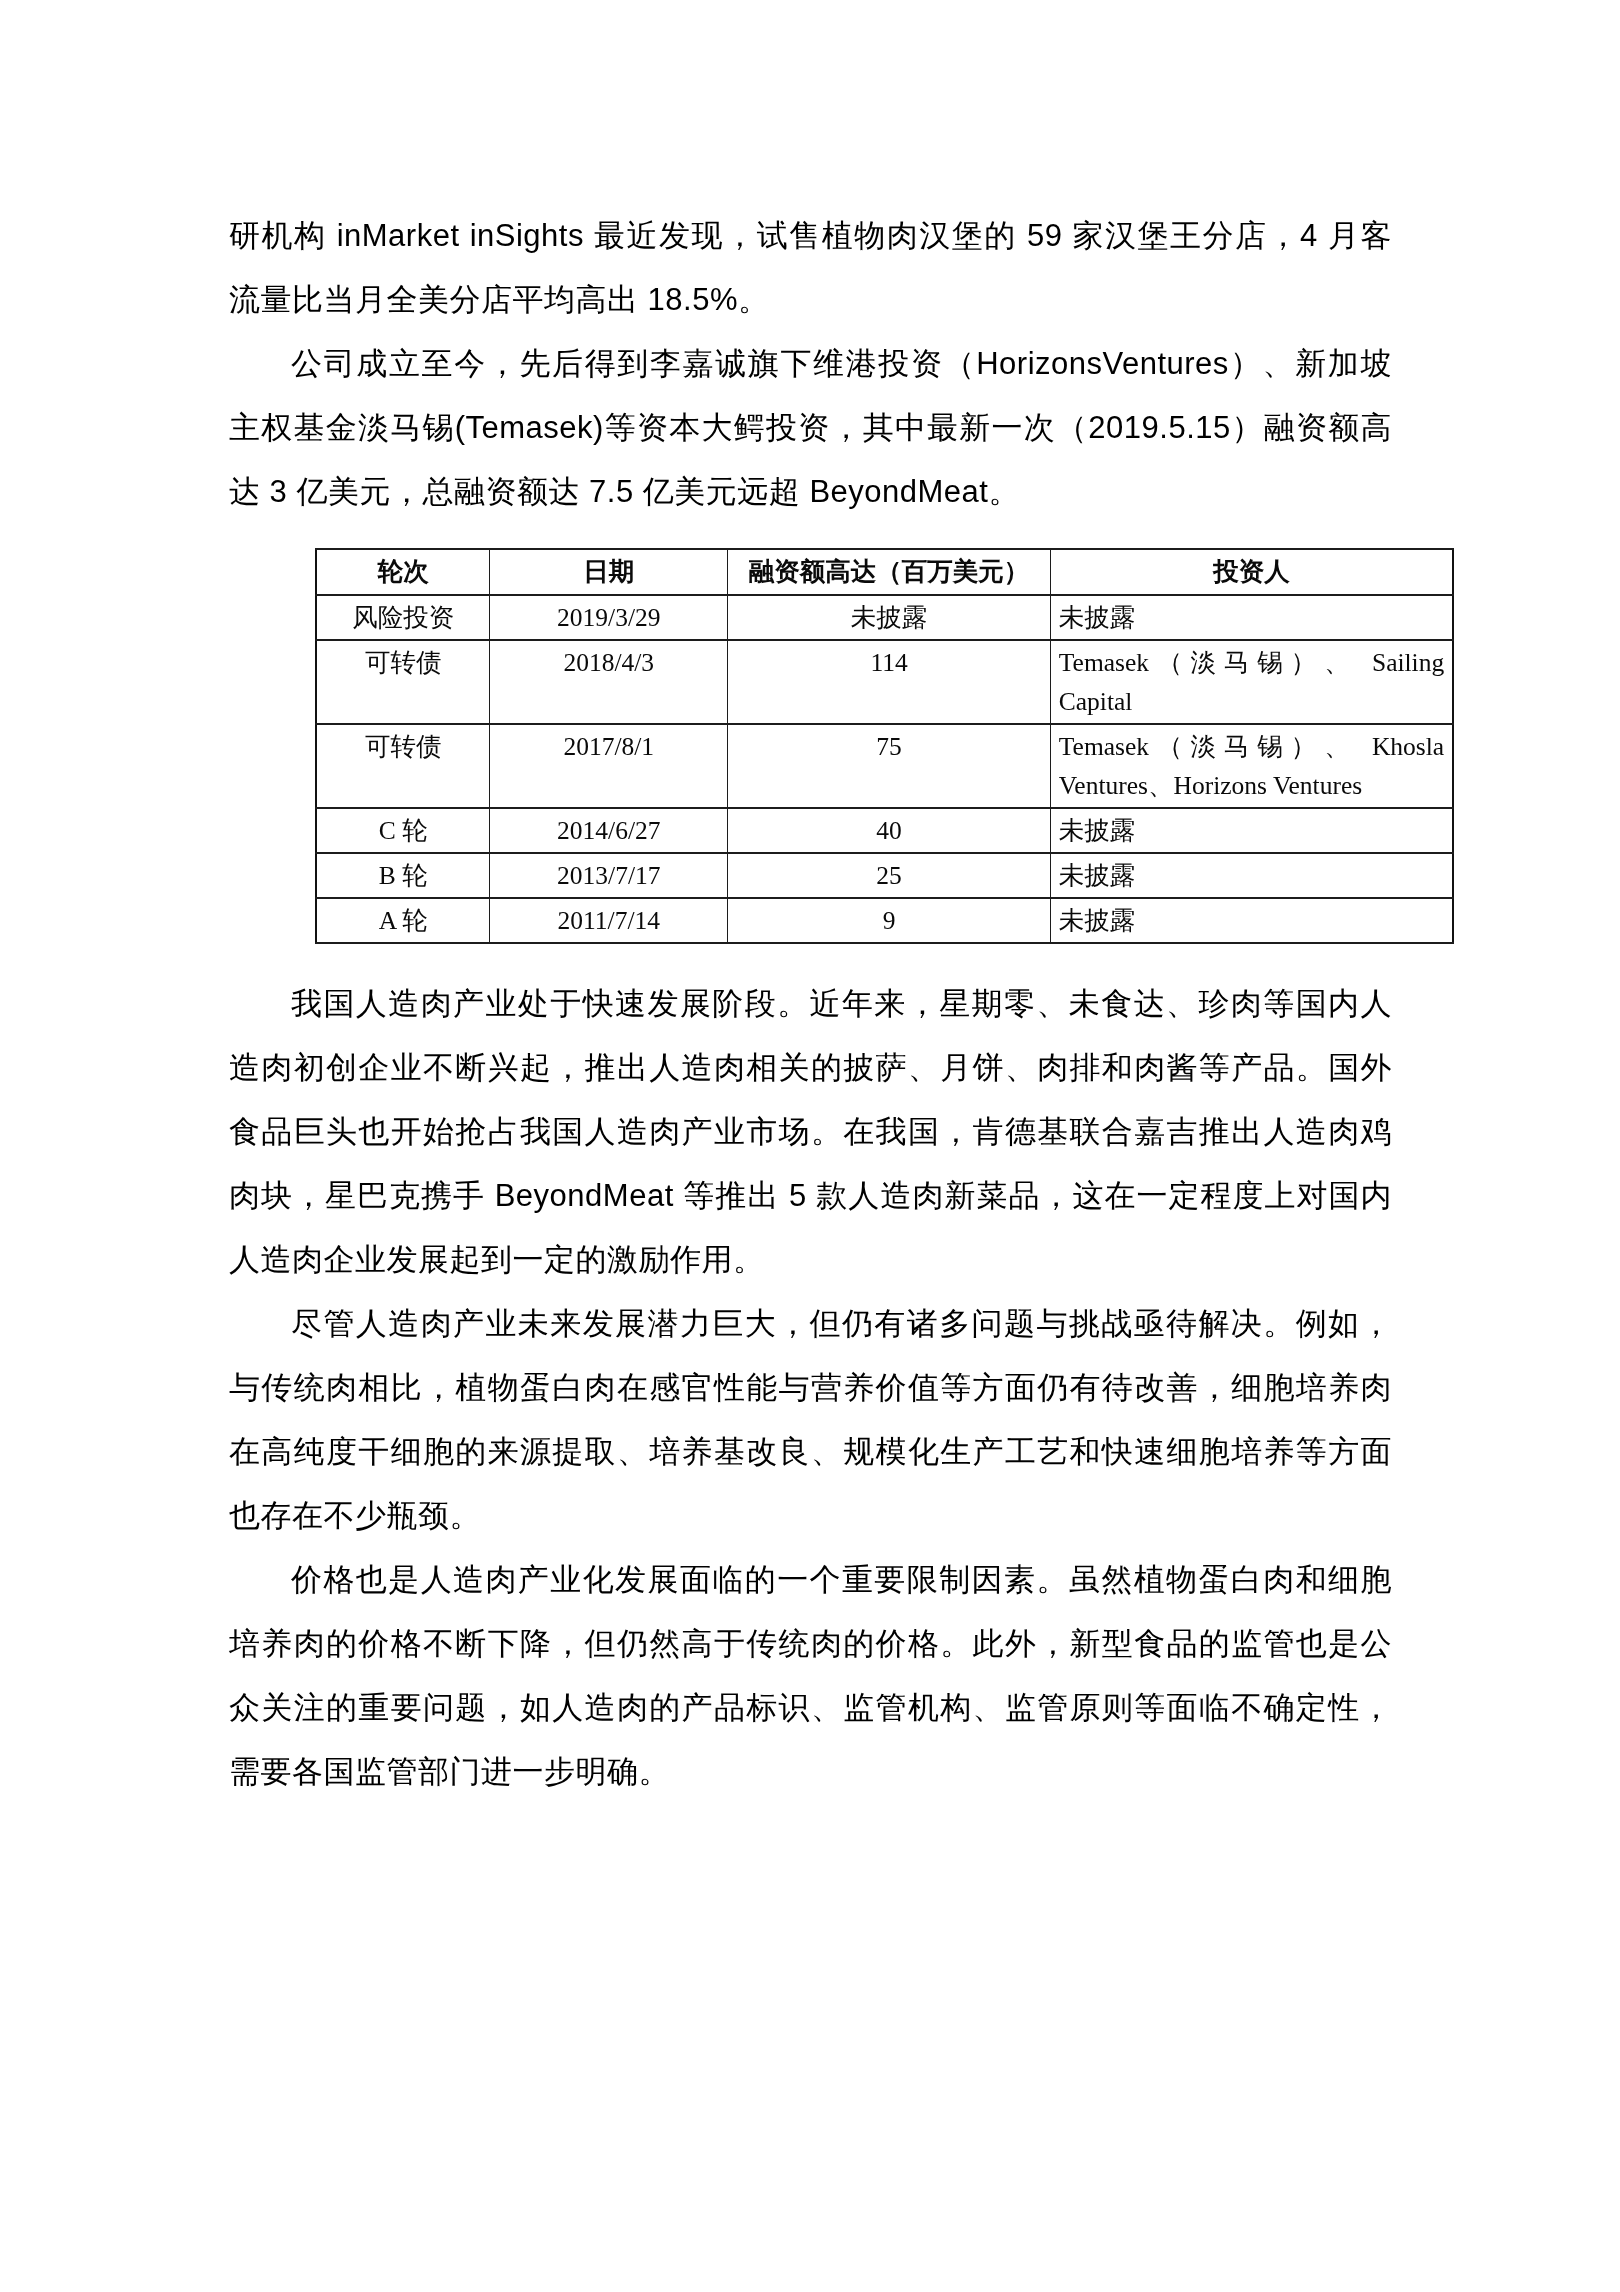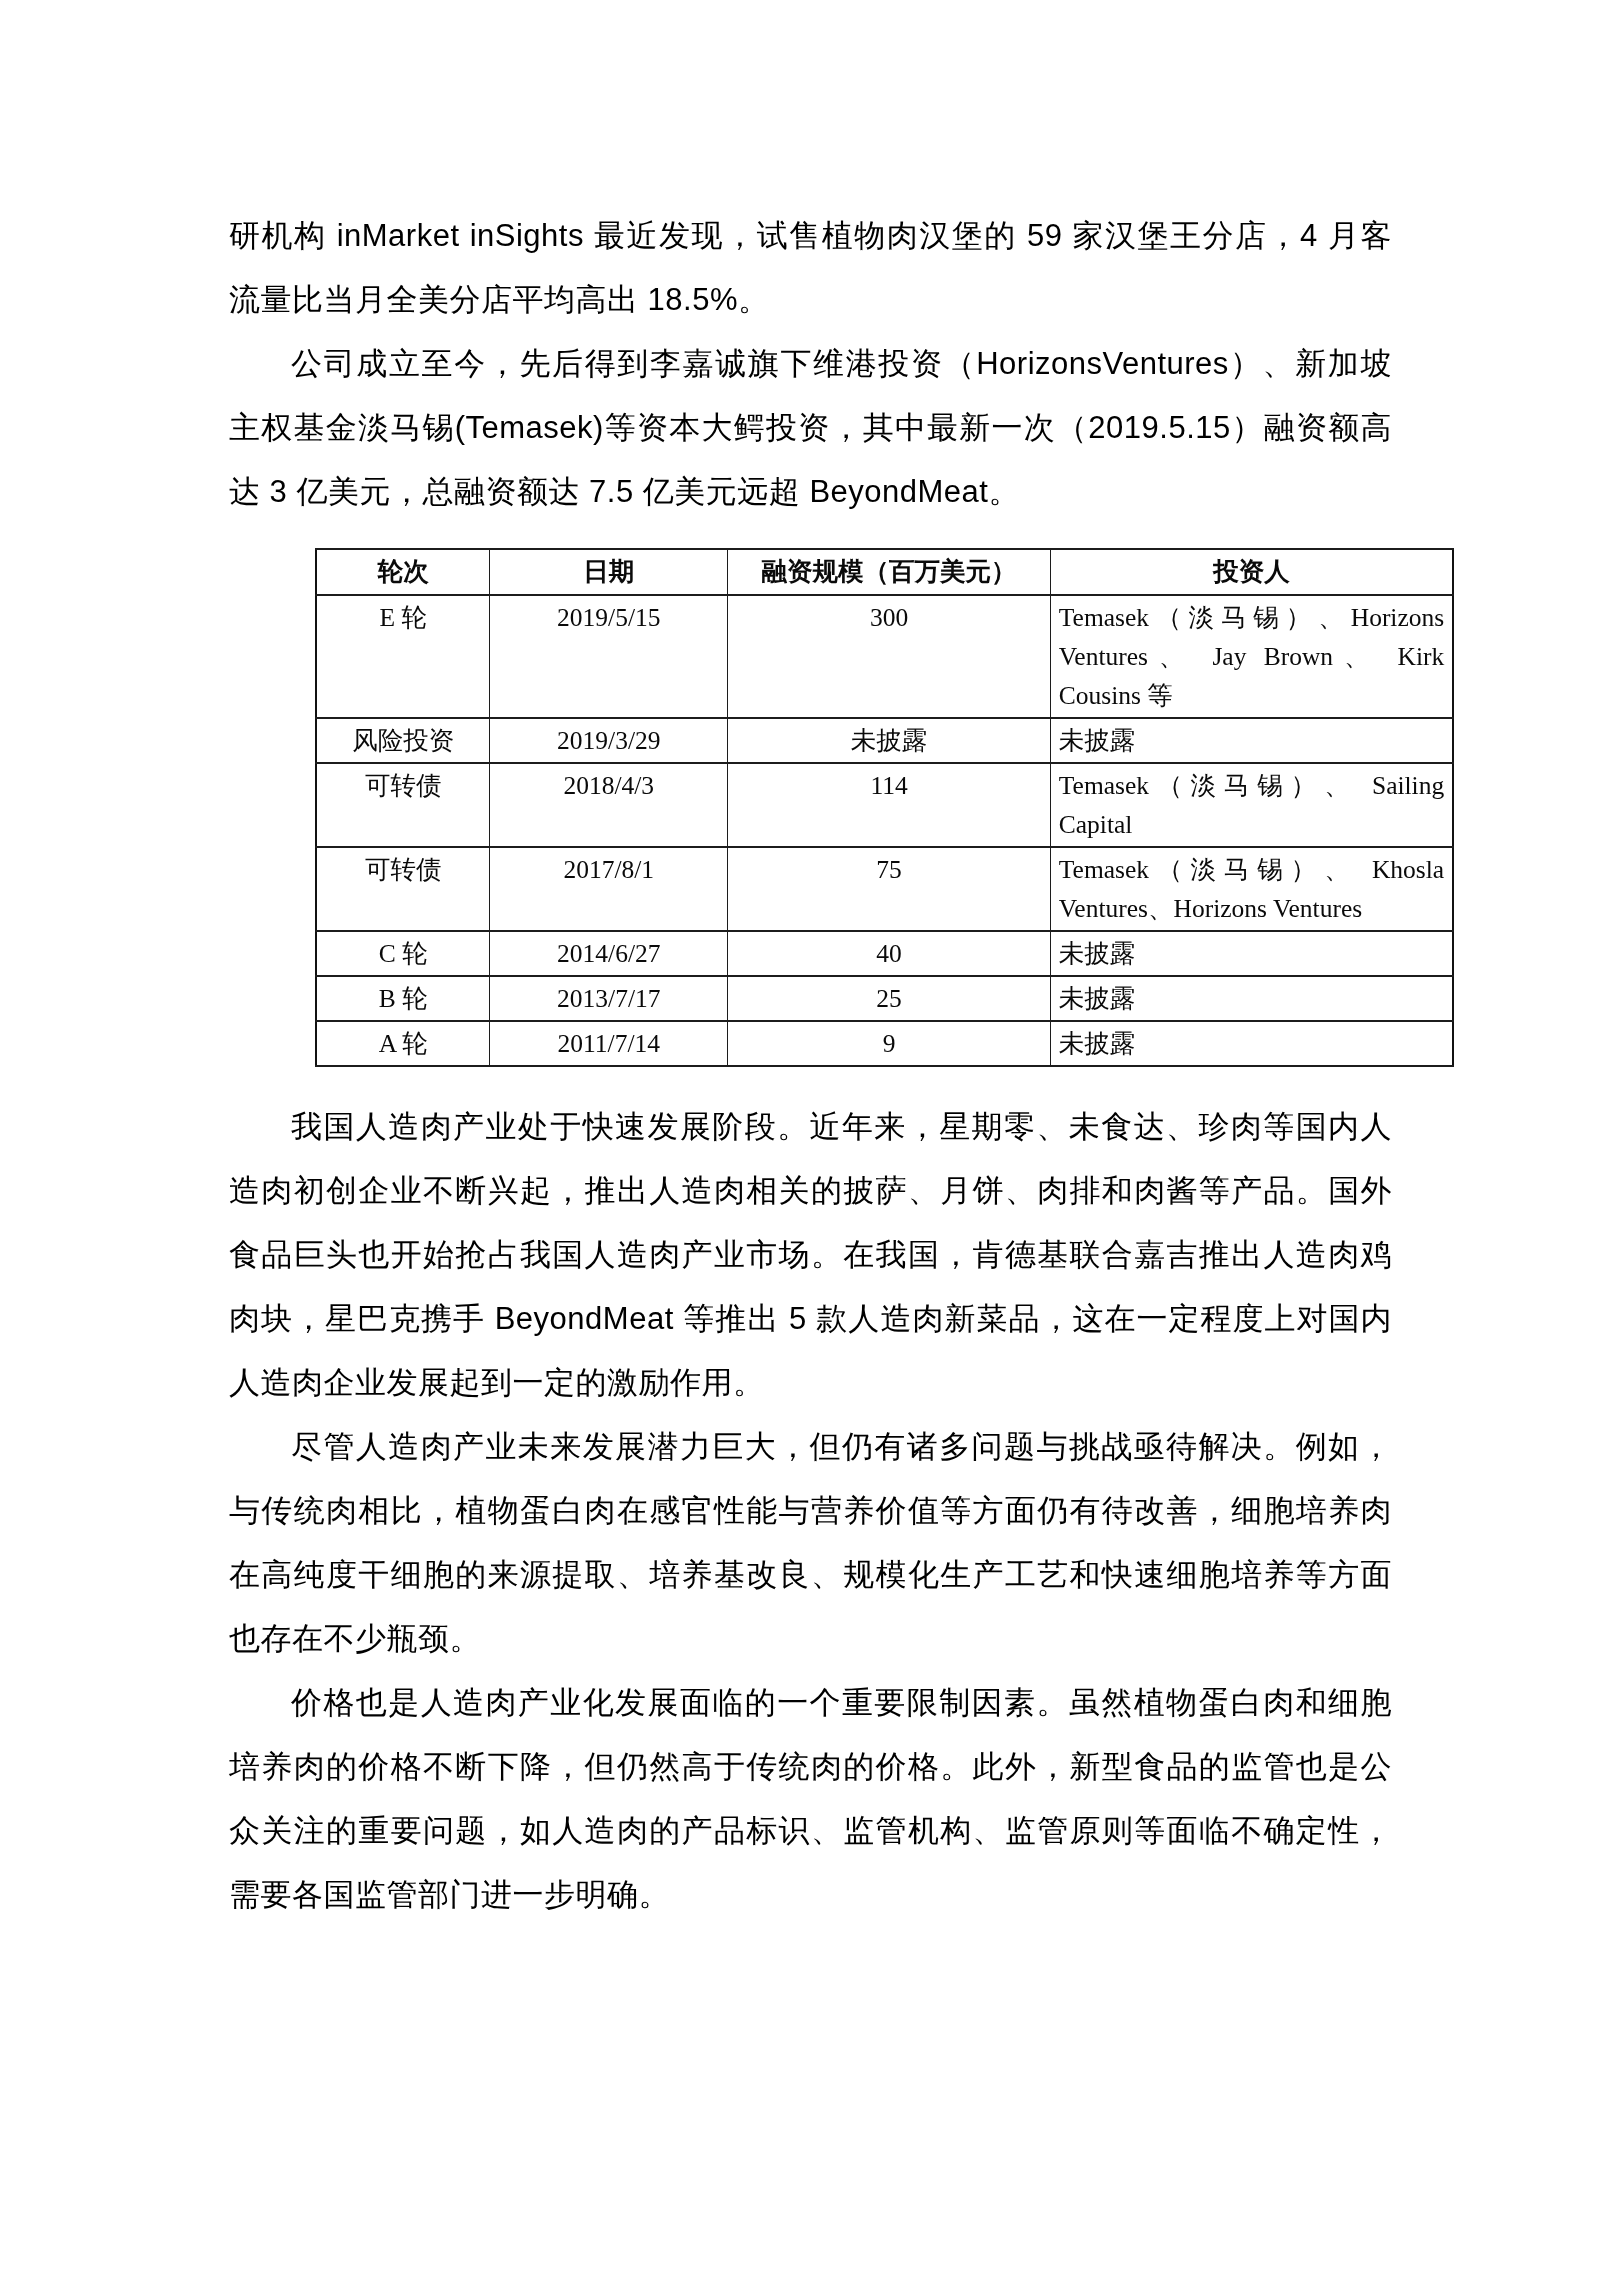--- a/index.html
+++ b/index.html
@@ -72,31 +72,25 @@
       <colgroup>
         <col style="width:15.3%">
         <col style="width:20.9%">
         <col style="width:28.4%">
         <col style="width:35.4%">
       </colgroup>
       <thead>
         <tr>
           <th>轮次</th>
           <th>日期</th>
-          <th>融资规模（百万美元）</th>
+          <th>融资额高达（百万美元）</th>
           <th>投资人</th>
         </tr>
       </thead>
       <tbody>
-        <tr>
-          <td class="c">E 轮</td>
-          <td class="c">2019/5/15</td>
-          <td class="c">300</td>
-          <td class="inv">Temasek（淡马锡）、Horizons Ventures、 Jay Brown、 Kirk Cousins 等</td>
-        </tr>
         <tr>
           <td class="c">风险投资</td>
           <td class="c">2019/3/29</td>
           <td class="c">未披露</td>
           <td class="inv">未披露</td>
         </tr>
         <tr>
           <td class="c">可转债</td>
           <td class="c">2018/4/3</td>
           <td class="c">114</td>

